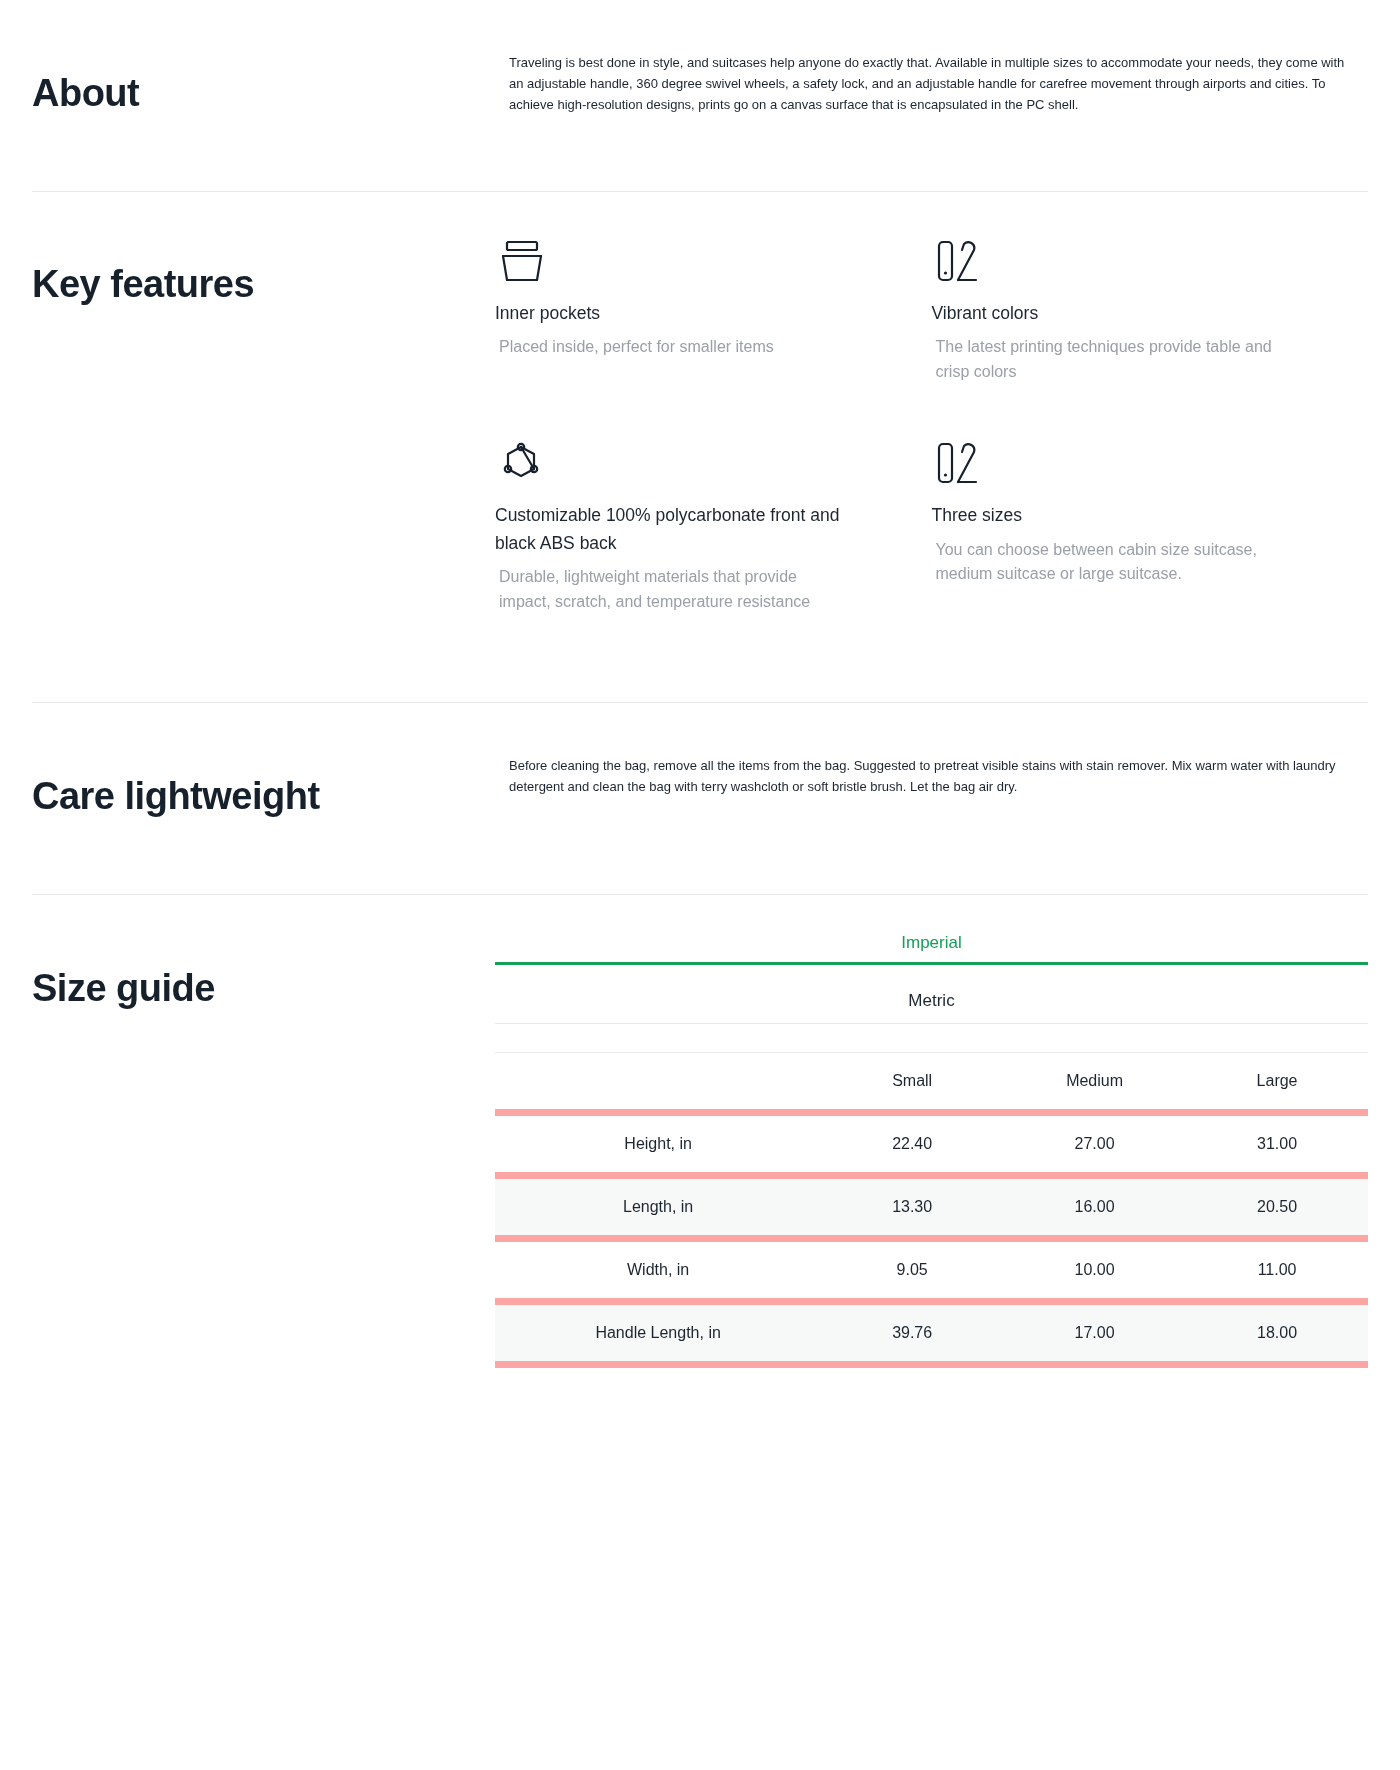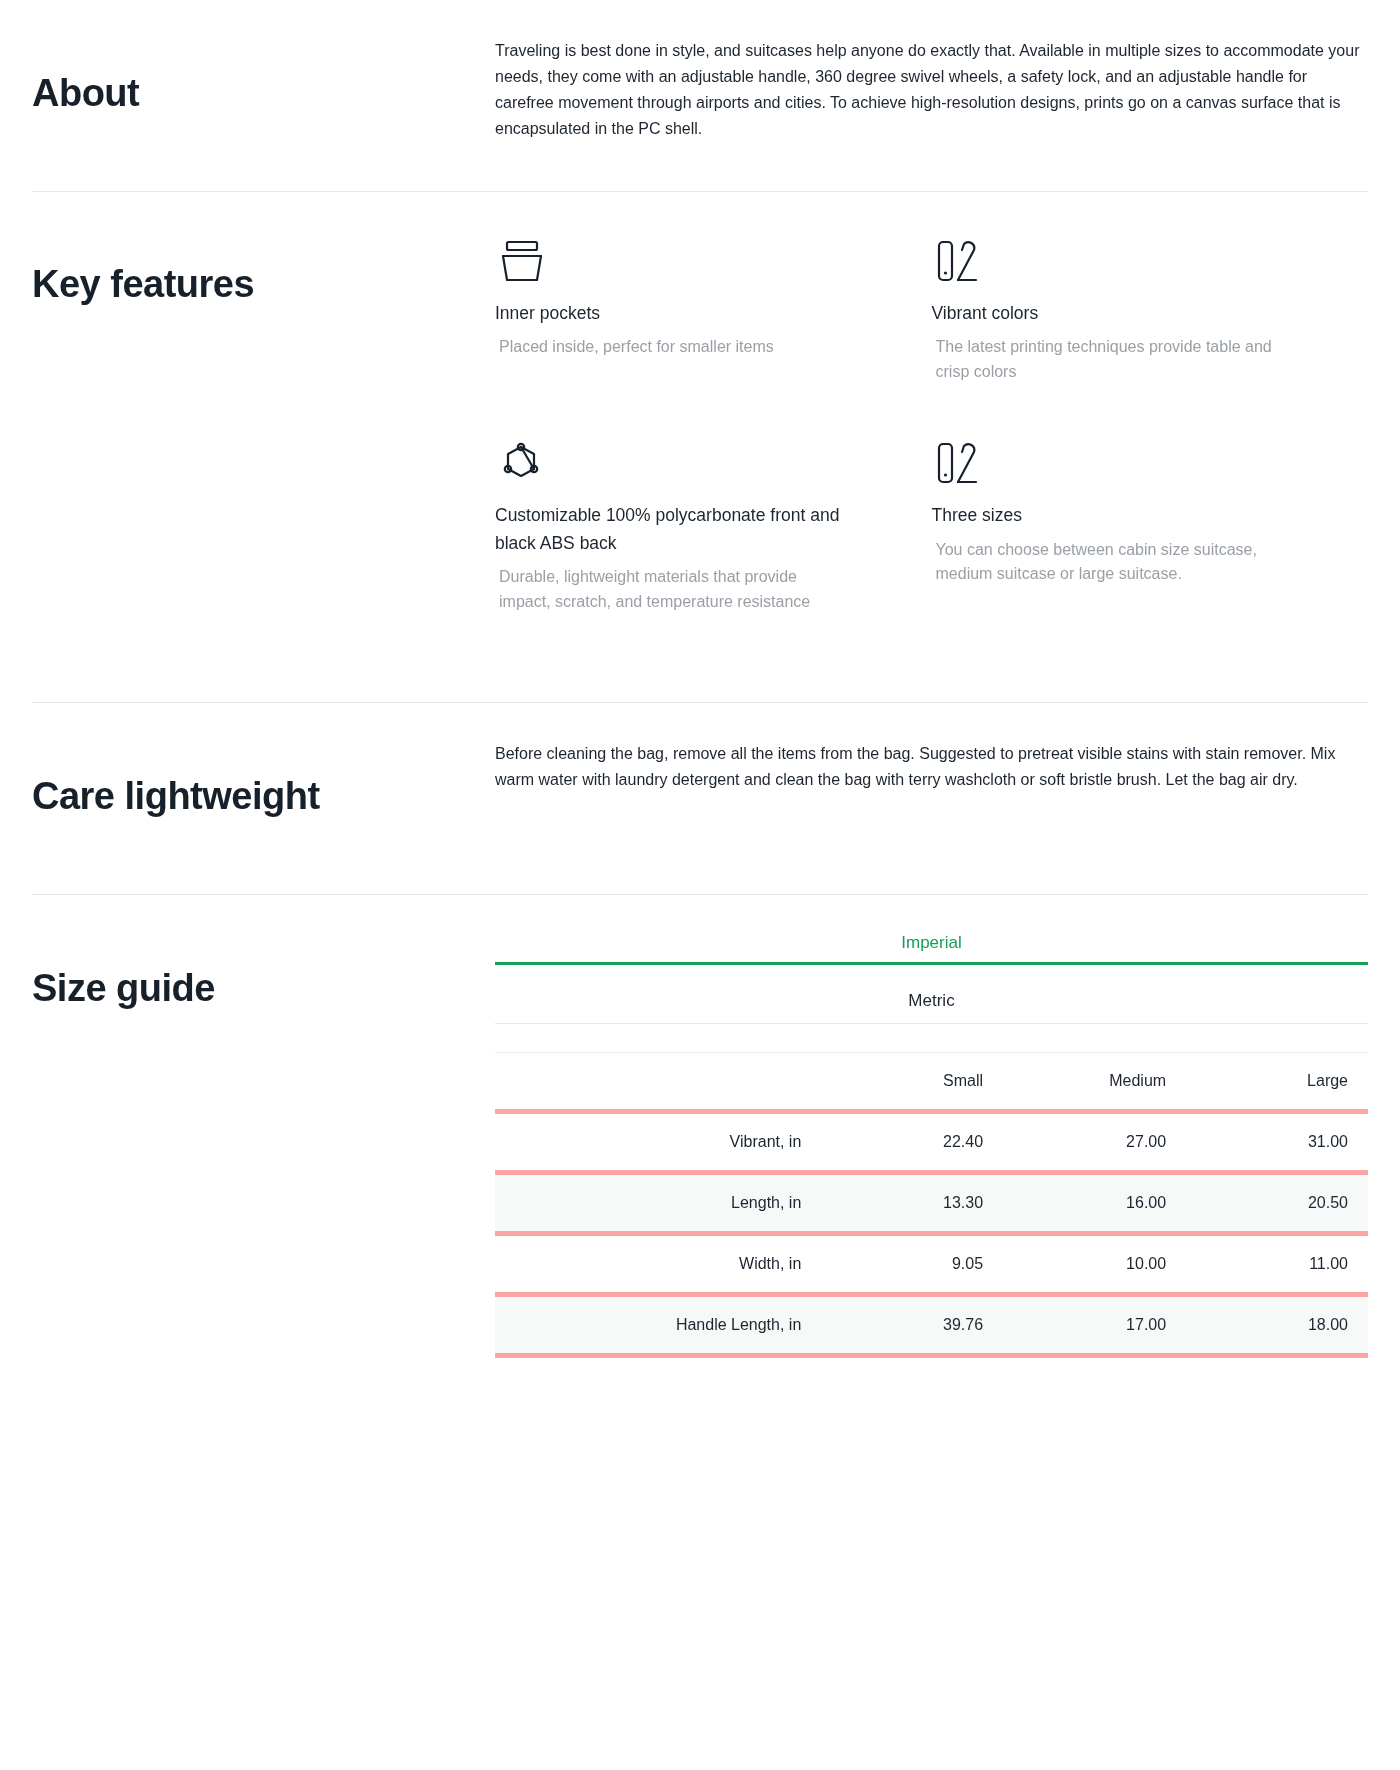--- a/index.html
+++ b/index.html
@@ -33,24 +33,24 @@
     font-weight: bold;
     letter-spacing: -0.5px;
     color: #16212c;
     padding-top: 2px;
   }
   .section-body {
     flex: 1 1 auto;
     max-width: 885px;
   }
   .paragraph {
-    font-size: 16px;
+    font-size: 13px;
     line-height: 1.62;
     color: #1d2630;
-    margin: 0;
+    margin: 14px;
   }
 
   
   .features-grid {
     display: flex;
     flex-wrap: wrap;
     margin-top: -4px;
   }
   .feature {
     width: 50%;
@@ -106,24 +106,24 @@
     box-shadow: inset 0 -3px 0 0 #14a058;
   }
   table.size-table {
     width: 100%;
     border-collapse: collapse;
     font-size: 16px;
     color: #1d2630;
   }
   table.size-table th,
   table.size-table td {
-    text-align: right;
+    text-align: center;
     font-weight: normal;
     padding: 19px 20px;
-    border-bottom: 5px solid #fca5a5;
+    border-bottom: 7px solid #fca5a5;
   }
   table.size-table thead th {
     border-top: 1px solid #e9ebed;
     color: #1d2630;
   }
   table.size-table thead th:first-child {
     width: 345px;
   }
   table.size-table th.col,
   table.size-table td.col {
@@ -228,21 +228,21 @@
         <thead>
           <tr>
             <th></th>
             <th class="col">Small</th>
             <th class="col">Medium</th>
             <th class="col">Large</th>
           </tr>
         </thead>
         <tbody>
           <tr>
-            <td>Vibrant, in</td>
+            <td>Height, in</td>
             <td class="col">22.40</td>
             <td class="col">27.00</td>
             <td class="col">31.00</td>
           </tr>
           <tr>
             <td>Length, in</td>
             <td class="col">13.30</td>
             <td class="col">16.00</td>
             <td class="col">20.50</td>
           </tr>

